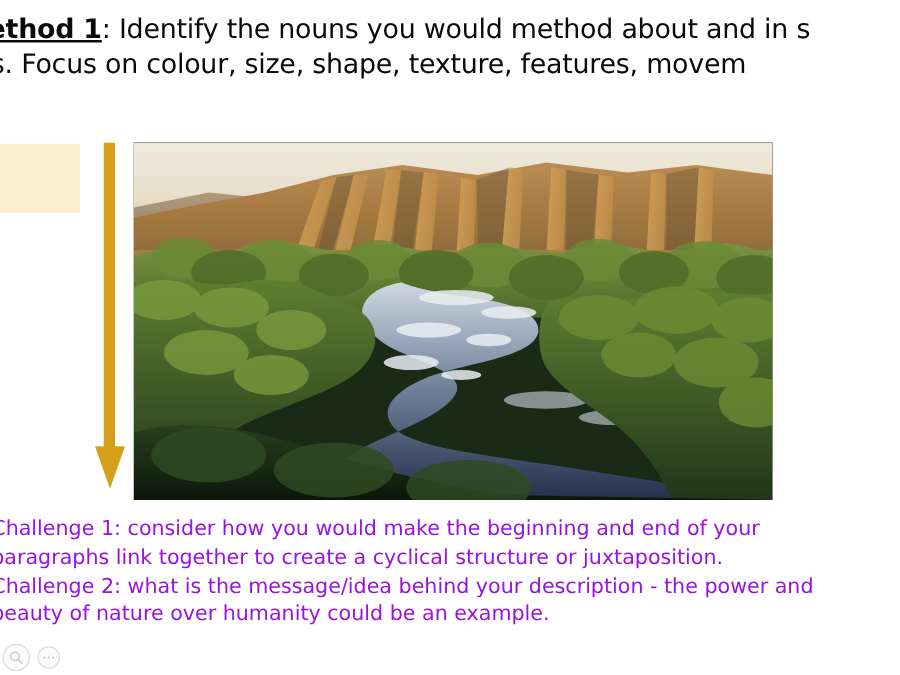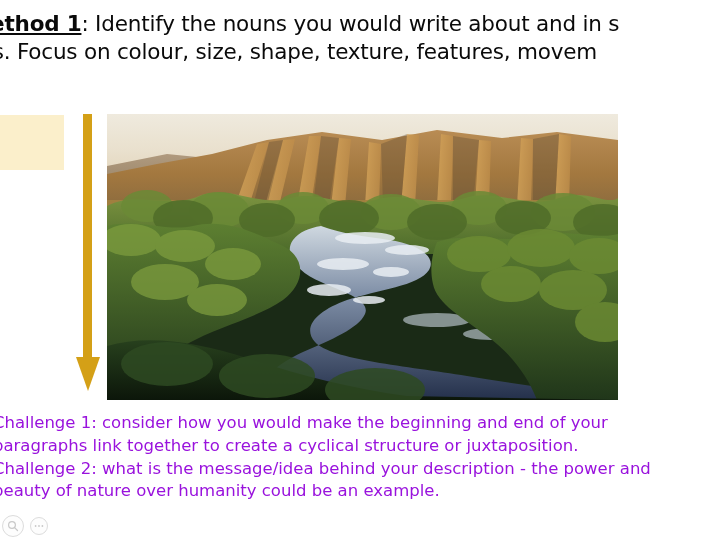--- a/index.html
+++ b/index.html
@@ -115,21 +115,21 @@
   }
   .ctl.zoom { width: 20px; height: 20px; }
   .ctl.more { width: 16px; height: 16px; font-size: 8px; letter-spacing: 0.5px; }
 </style>
 </head>
 <body>
 
 <div id="slide">
 
   <div class="heading">
-    <span class="lead">ning method 1</span><span>: Identify the nouns you would write about and in s</span>
+    <span class="lead">ning method 1</span><span>: Identify the nouns you would method about and in s</span>
     <span class="ln2">le details. Focus on colour, size, shape, texture, features, movem</span>
   </div>
 
   <div class="callout">
     
   </div>
 
   <div class="arrow-wrap">
     <svg width="28" height="278" viewBox="0 0 28 278" xmlns="http://www.w3.org/2000/svg">
       <rect x="9" y="0" width="9" height="245" fill="#d4a017"></rect>

